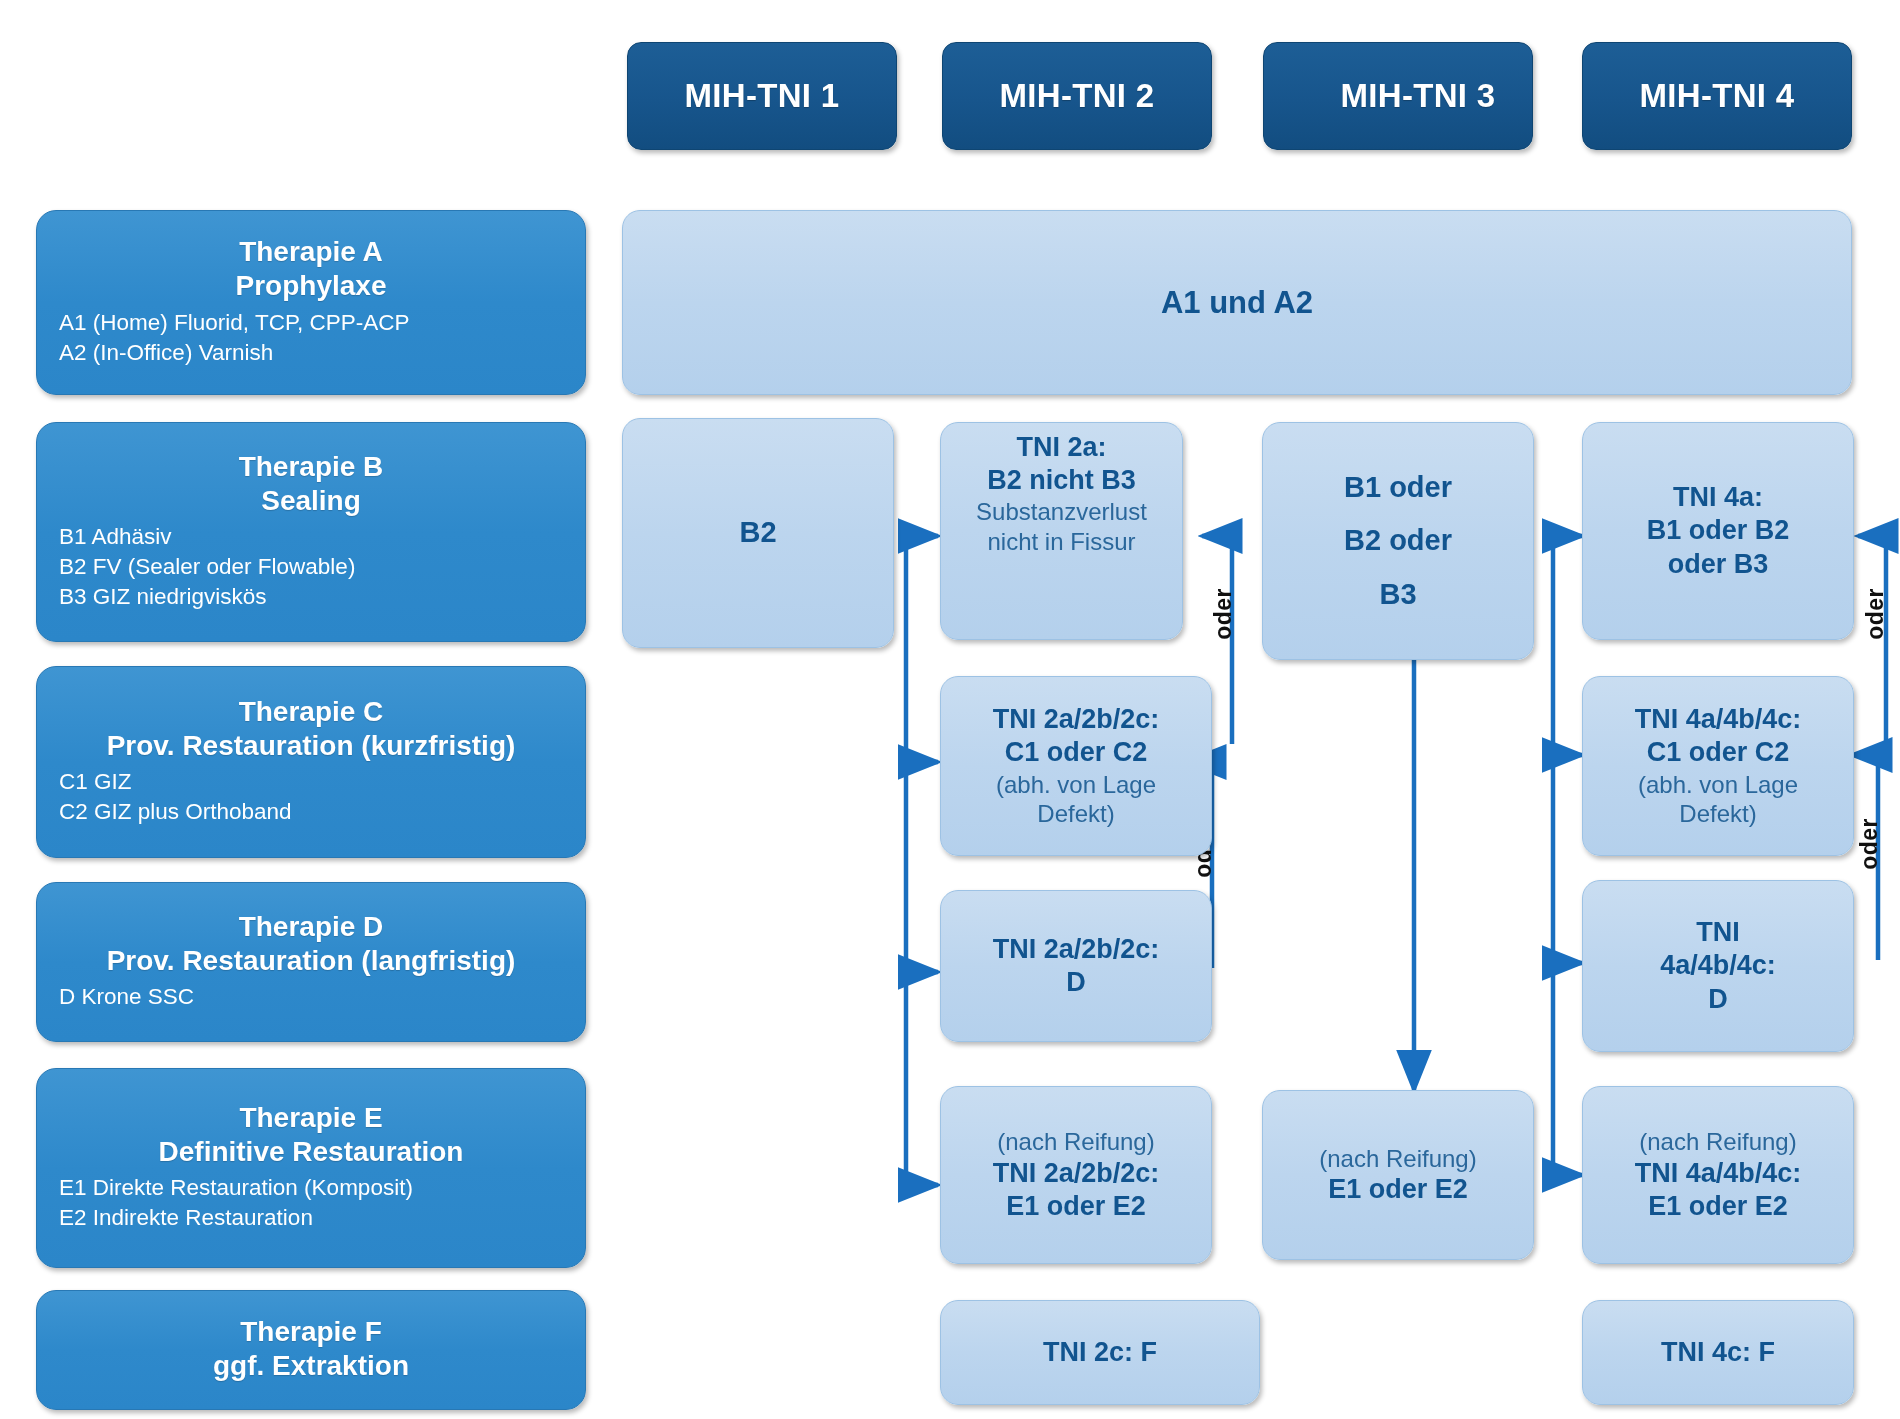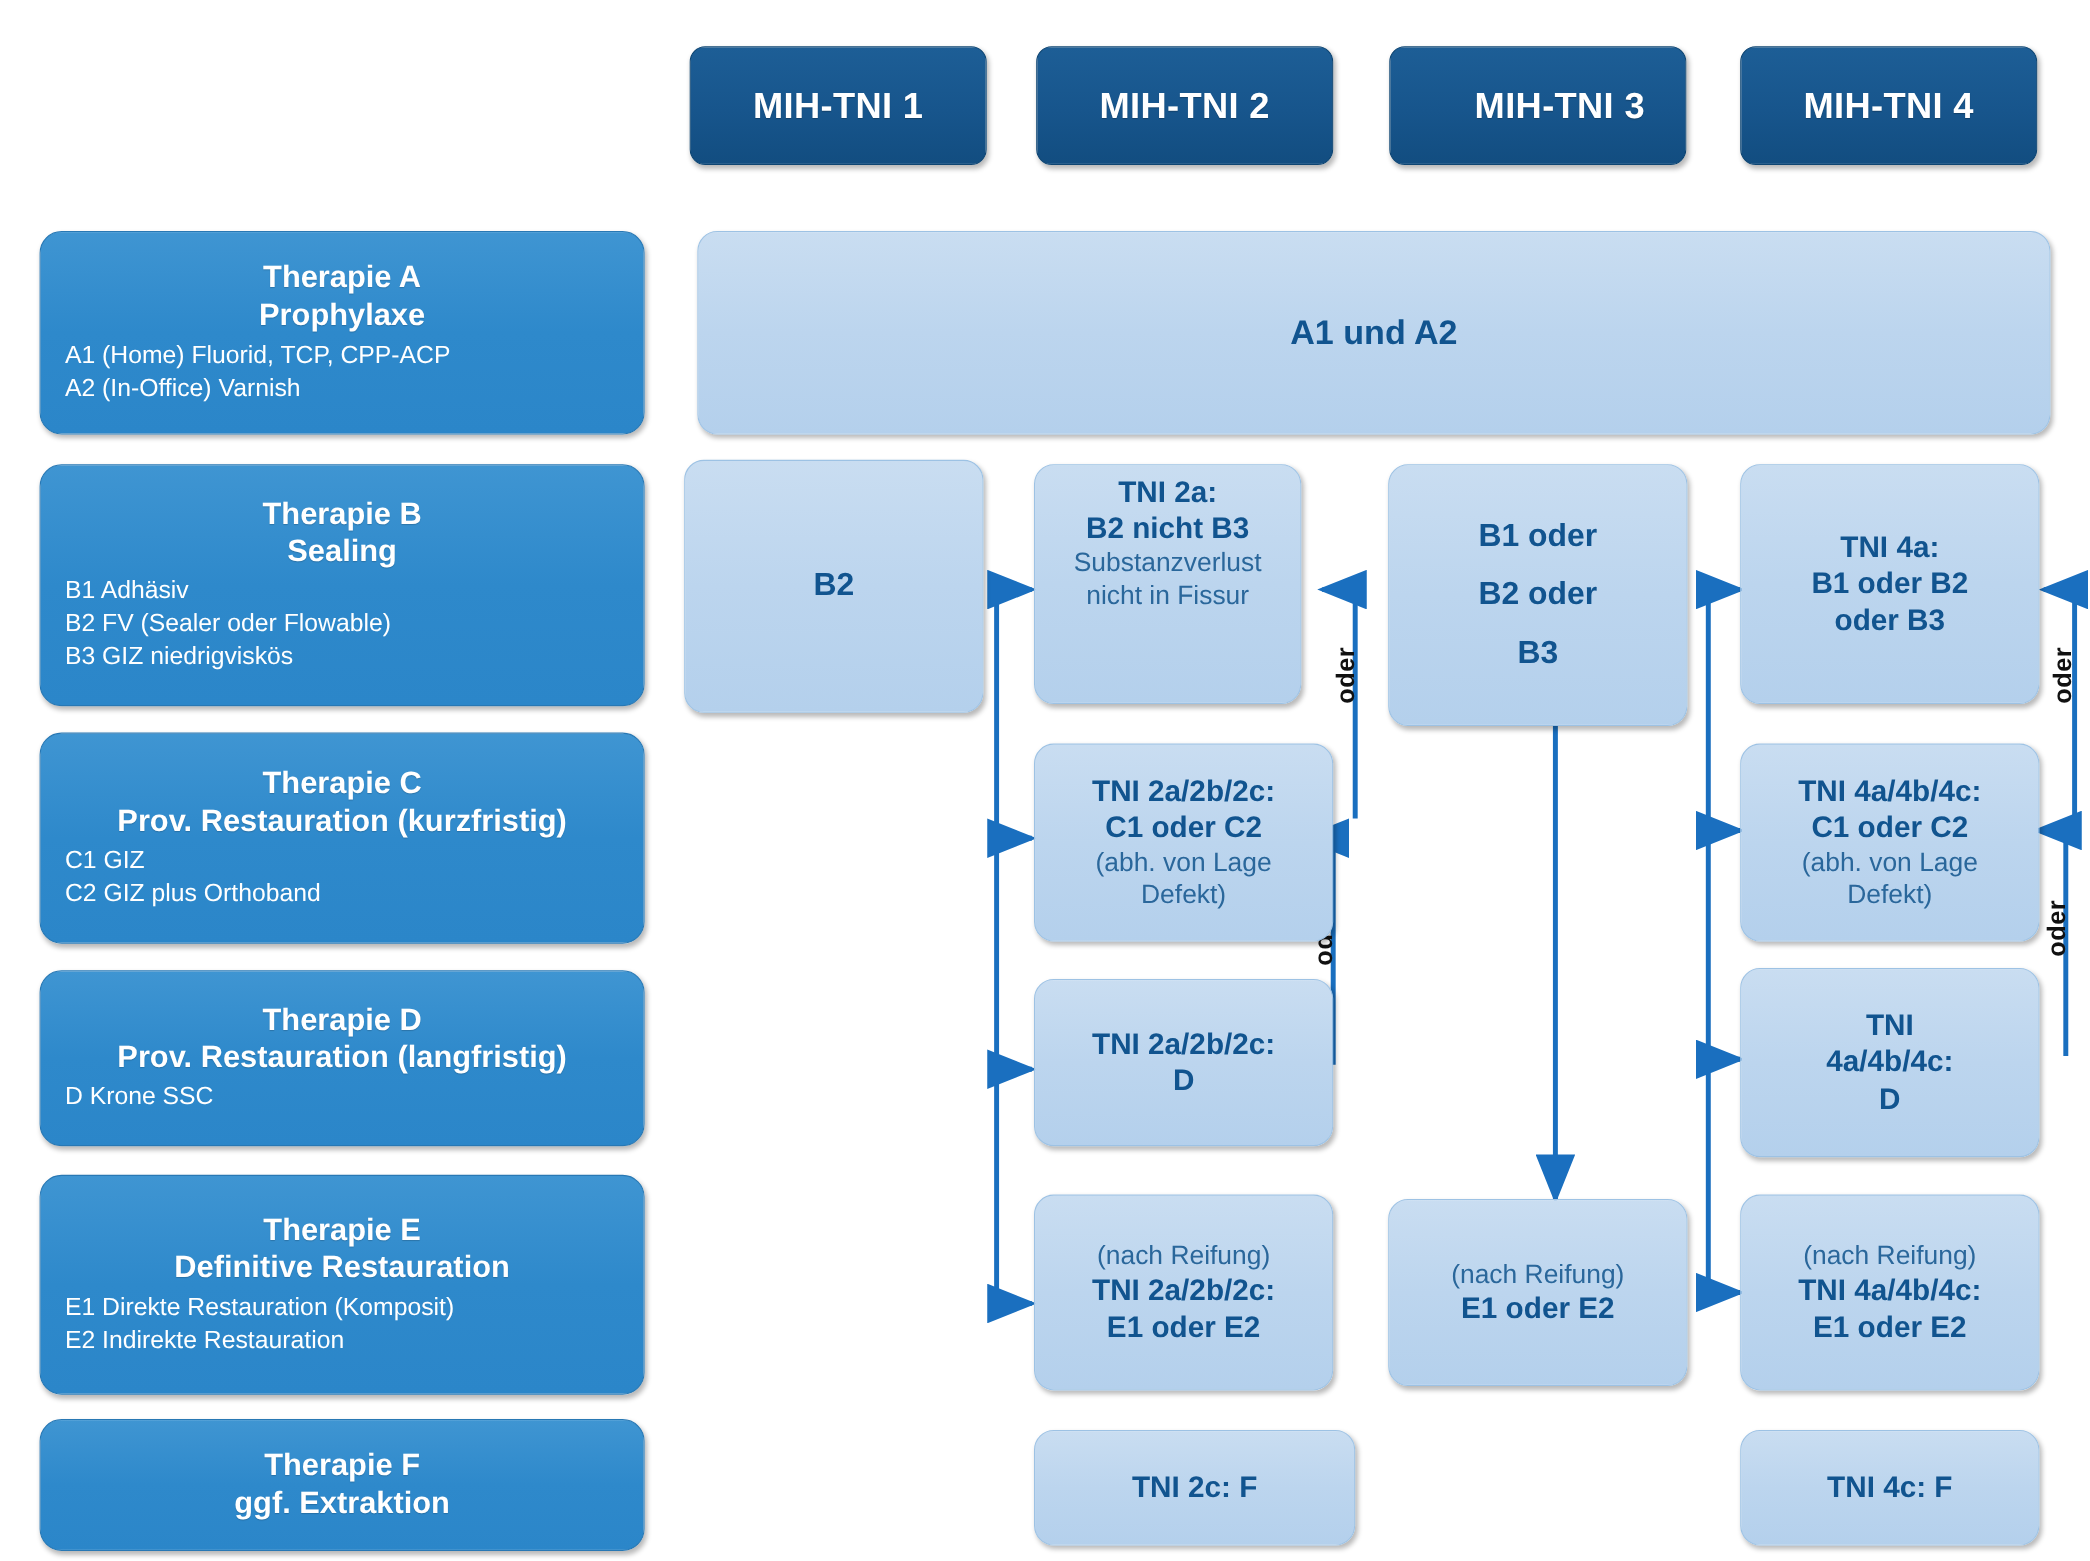--- a/index.html
+++ b/index.html
@@ -174,21 +174,21 @@
     </div>
   </div>
 
   <div class="box legend" style="left:36px; top:1290px; width:550px; height:120px; justify-content:center;">
     <div class="t">
       <div>Therapie F</div>
       <div>ggf. Extraktion</div>
     </div>
   </div>
 
-  <div class="box pale" style="left:622px; top:210px; width:1230px; height:185px; justify-content:center;margin-left:12px;">
+  <div class="box pale" style="left:622px; top:210px; width:1230px; height:185px; justify-content:center;">
     <span class="a1a2">A1 und A2</span>
   </div>
 
   <svg class="wires" viewBox="0 0 1900 1419" xmlns="http://www.w3.org/2000/svg">
     <defs>
       <marker id="ah" markerWidth="10" markerHeight="8" refX="9" refY="4" orient="auto" markerUnits="strokeWidth">
         <path d="M0,0 L10,4 L0,8 z" fill="#1a6fbf"></path>
       </marker>
     </defs>
     <g stroke="#1a6fbf" stroke-width="4.5" fill="none">
@@ -243,21 +243,21 @@
     <div class="strong">TNI 2a/2b/2c:</div>
     <div class="strong">D</div>
   </div>
 
   <div class="box pale" style="left:940px; top:1086px; width:272px; height:178px; justify-content:center;">
     <div class="light">(nach Reifung)</div>
     <div class="strong">TNI 2a/2b/2c:</div>
     <div class="strong">E1 oder E2</div>
   </div>
 
-  <div class="box pale" style="left:940px; top:1300px; width:292px; height:105px; justify-content:center;">
+  <div class="box pale" style="left:940px; top:1300px; width:320px; height:105px; justify-content:center;">
     <div class="strong">TNI 2c: F</div>
   </div>
 
   <div class="box pale big" style="left:1262px; top:422px; width:272px; height:238px; justify-content:center;gap:18px;">
     <div class="strong">B1 oder</div>
     <div class="strong">B2 oder</div>
     <div class="strong">B3</div>
   </div>
 
   <div class="box pale" style="left:1262px; top:1090px; width:272px; height:170px; justify-content:center;">

